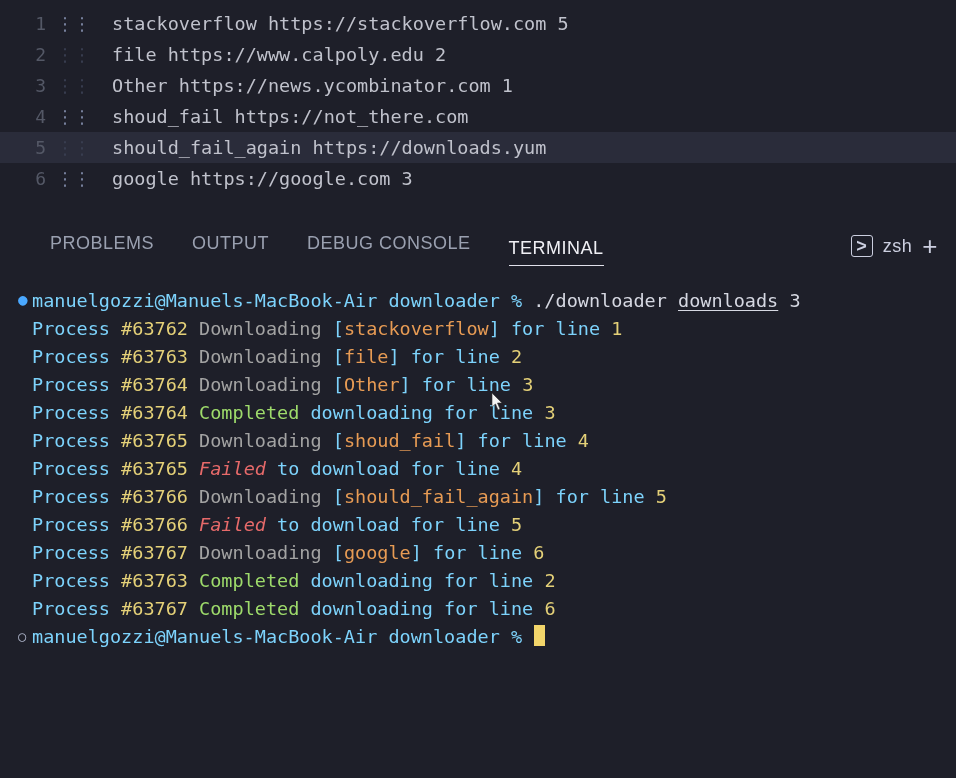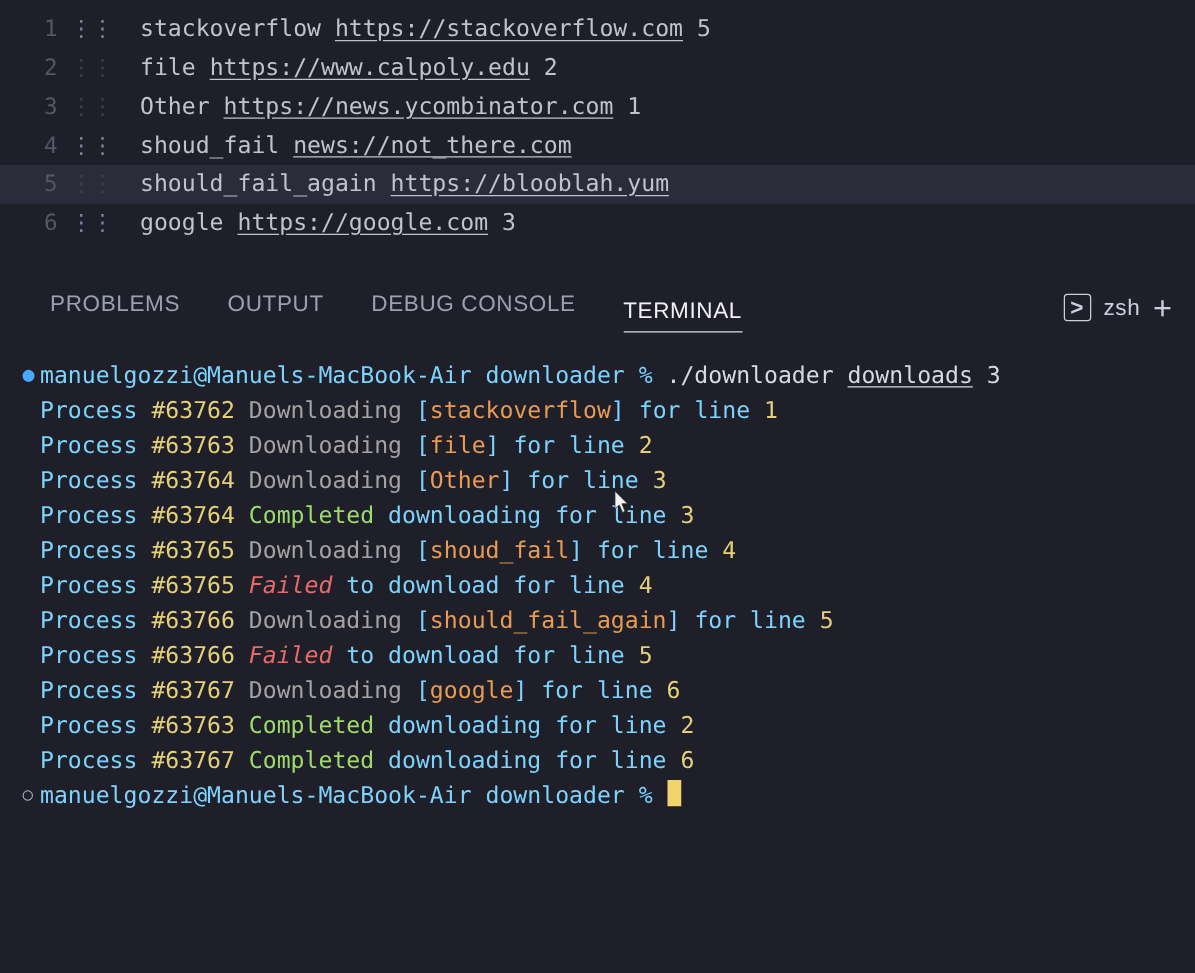--- a/index.html
+++ b/index.html
@@ -36,27 +36,27 @@
     margin-left: 10px;
     color: #3a3f52;
     letter-spacing: -1px;
   }
   .decor.light { color: #7c86a3; }
   .code-text {
     padding-left: 46px;
     color: #c0c2cc;
     white-space: pre;
   }
-  .code-text .url { text-decoration: underline; text-underline-offset: 3px; }
+  .code-text .url { text-underline-offset: 3px; }
   .line5 { background: #2a2c3a; }
 
   .panel-tabs {
     display: flex;
     align-items: center;
-    padding: 14px 18px 10px 40px;
+    padding: 14px 18px 10px 50px;
     gap: 38px;
     color: #9aa0b0;
     font-family: -apple-system, BlinkMacSystemFont, "Segoe UI", sans-serif;
     font-size: 18px;
     letter-spacing: 0.5px;
     border-bottom: 1px solid transparent;
   }
   .panel-tab { cursor: pointer; padding-bottom: 6px; }
   .panel-tab.active {
     color: #f0f0f5;
@@ -137,28 +137,28 @@
         <span class="ln">3</span>
         <span class="decor ">⋮⋮</span>
       </span>
       <span class="code-text">Other <span class="url">https://news.ycombinator.com</span> 1</span>
     </div>
     <div class="code-line">
       <span class="gutter">
         <span class="ln">4</span>
         <span class="decor light">⋮⋮</span>
       </span>
-      <span class="code-text">shoud_fail <span class="url">news://not_there.com</span></span>
+      <span class="code-text">shoud_fail <span class="url">https://not_there.com</span></span>
     </div>
     <div class="code-line line5">
       <span class="gutter">
         <span class="ln">5</span>
         <span class="decor ">⋮⋮</span>
       </span>
-      <span class="code-text">should_fail_again <span class="url">https://blooblah.yum</span></span>
+      <span class="code-text">should_fail_again <span class="url">https://downloads.yum</span></span>
     </div>
     <div class="code-line">
       <span class="gutter">
         <span class="ln">6</span>
         <span class="decor light">⋮⋮</span>
       </span>
       <span class="code-text">google <span class="url">https://google.com</span> 3</span>
     </div>
   </div>
 

